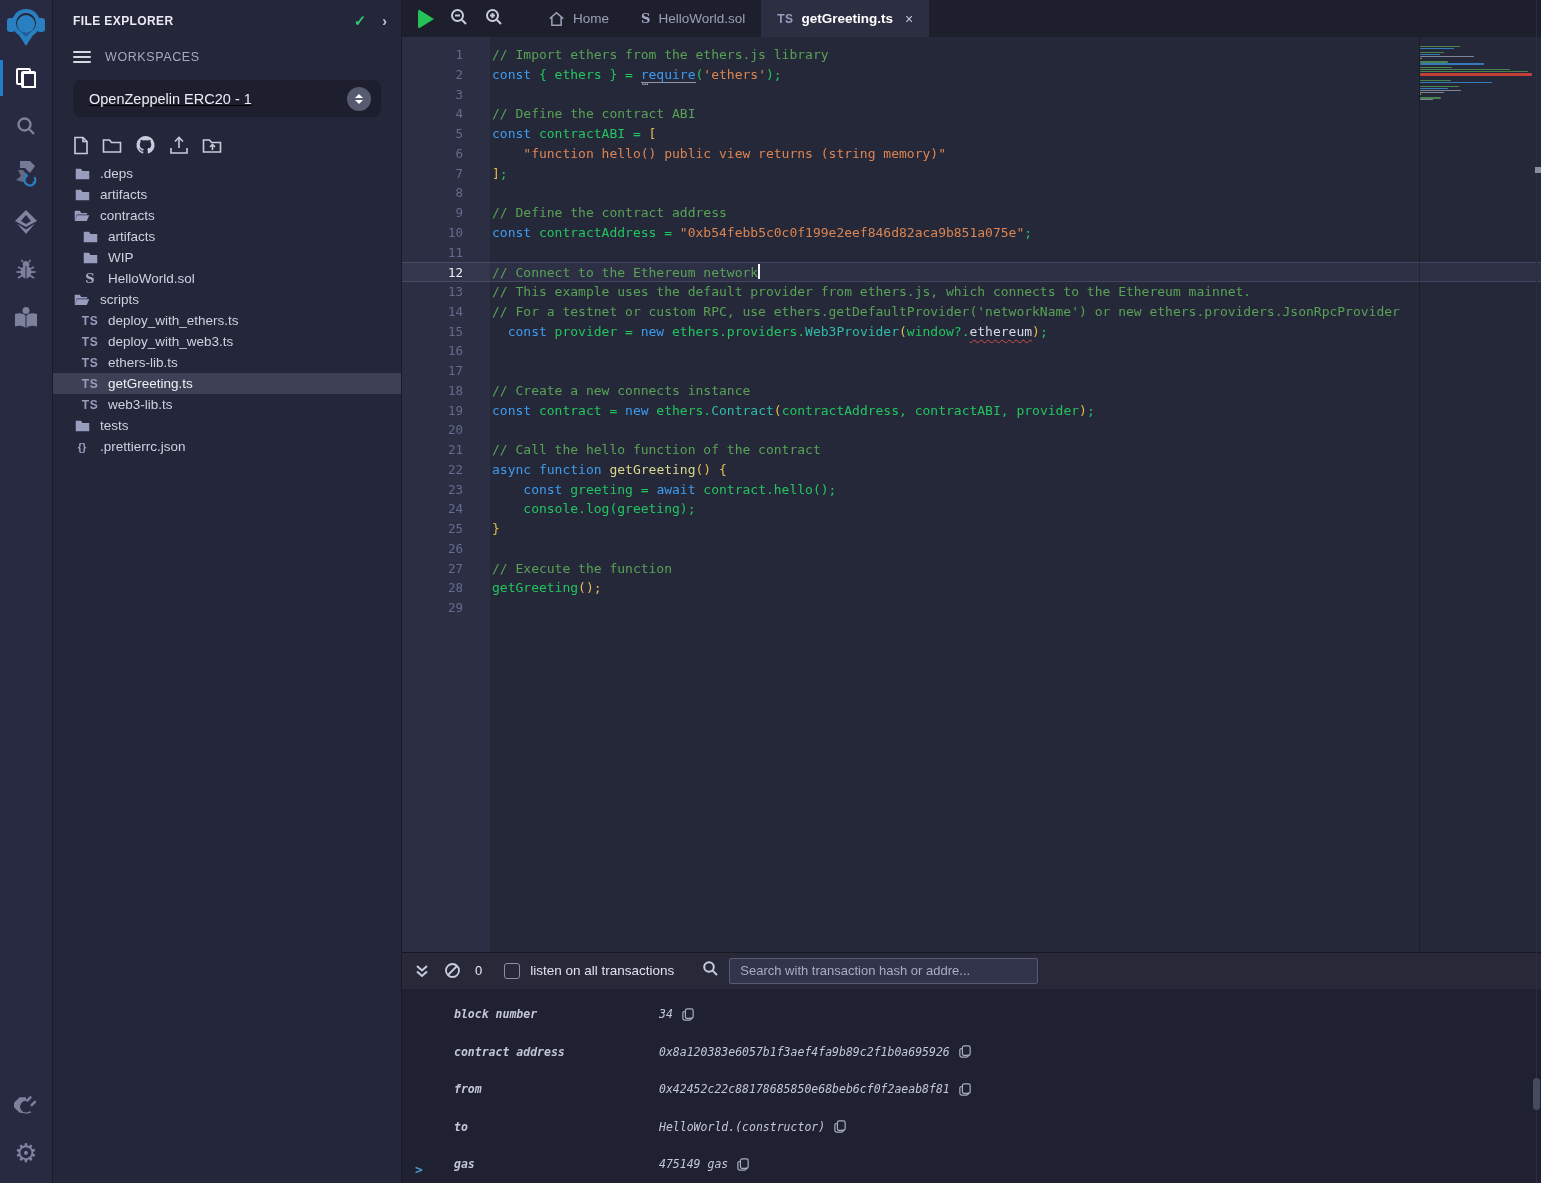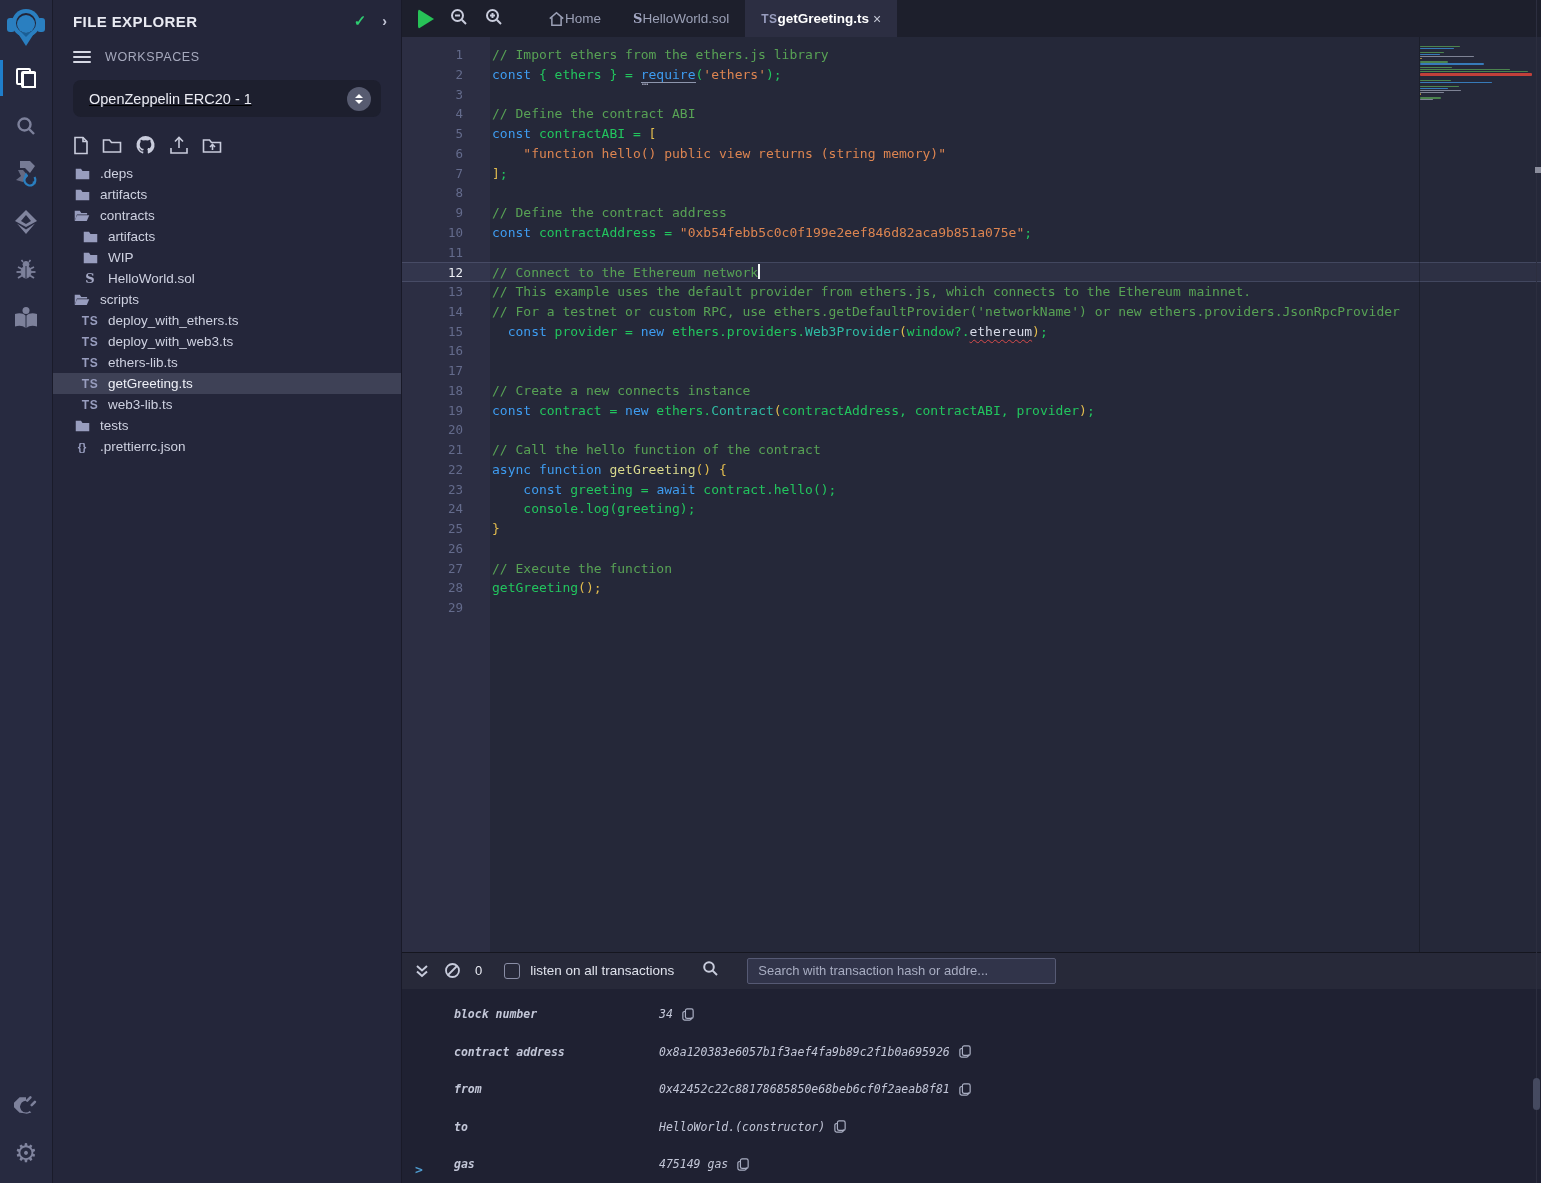--- a/index.html
+++ b/index.html
@@ -10,21 +10,21 @@
   .rail { width:53px; height:100%; background:#272a40; border-right:1px solid #1a1b2a; display:flex; flex-direction:column; align-items:center; flex:0 0 53px; position:relative; z-index:4; }
   .rail-item { width:53px; height:48px; display:flex; align-items:center; justify-content:center; position:relative; color:#7d819b; }
   .rail-item.active { color:#ffffff; }
   .rail-item.active::before { content:""; position:absolute; left:0; top:6px; bottom:6px; width:3px; background:#1f7ecb; }
   .rail-spacer { flex:1; }
   .rail svg { display:block; }
 
   
   .panel { width:349px; flex:0 0 349px; background:#24263a; height:100%; position:relative; z-index:3; border-right:1px solid #191a28; }
   .panel-header { display:flex; align-items:center; padding:12px 14px 10px 20px; }
-  .panel-title { color:#e9eaf2; font-size:15px; font-weight:700; letter-spacing:.4px; flex:1; }
+  .panel-title { color:#e9eaf2; font-size:12px; font-weight:700; letter-spacing:.4px; flex:1; }
   .hdr-check { color:#2ecc71; font-size:15px; margin-right:16px; font-weight:700; }
   .hdr-chev { color:#c3c6d6; font-size:14px; font-weight:700; }
   .ws-row { display:flex; align-items:center; padding:8px 14px 6px 20px; color:#a6a9bd; }
   .burger { width:18px; margin-right:14px; color:#d6d8e4; }
   .burger div { height:2px; background:#d6d8e4; margin:3px 0; border-radius:1px; }
   .ws-label { font-size:12.5px; letter-spacing:.6px; color:#a6a9bd; }
   .ws-select { margin:8px 20px 4px 20px; height:37px; background:#1d1f2e; border-radius:8px; display:flex; align-items:center; padding:0 10px 0 16px;text-decoration:underline; }
   .ws-name { flex:1; color:#ecedf4; font-size:14.5px; }
   .ws-badge { width:24px; height:24px; border-radius:50%; background:#575b70; display:flex; flex-direction:column; align-items:center; justify-content:center; gap:2px; }
   .ws-badge .tri-up { width:0;height:0;border-left:4px solid transparent;border-right:4px solid transparent;border-bottom:4px solid #fff; }
@@ -40,21 +40,21 @@
   .ico-sol { font-size:13px; font-weight:700; color:#a4a8c4; font-family:"DejaVu Serif",serif; }
   .ico-json { font-size:11px; font-weight:700; color:#989dbe; }
 
   
   .main { flex:1; display:flex; flex-direction:column; position:relative; background:#252839; }
   
   .tabbar { height:37px; background:#1d1f2c; display:flex; align-items:stretch; flex:0 0 37px; }
   .tb-actions { display:flex; align-items:center; gap:15px; padding:0 14px 0 16px; }
   .play { width:0;height:0;border-top:10px solid transparent;border-bottom:10px solid transparent;border-left:16px solid #27c257; border-radius:3px; }
   .tabs { display:flex; align-items:stretch; margin-left:14px; }
-  .tab { display:flex; align-items:center; gap:0; padding:0 16px; color:#9ba0b6; font-size:13.5px; cursor:pointer; }
+  .tab { display:flex; align-items:center; gap:8px; padding:0 16px; color:#9ba0b6; font-size:13.5px; cursor:pointer; }
   .tab.active { background:#2c2e42; color:#ffffff; font-weight:700; }
   .tab .close { color:#c6cad8; font-size:14px; font-weight:400; margin-left:4px; }
   .tab svg { display:block; }
 
   
   .editor { flex:1; position:relative; overflow:hidden; background:#252839; }
   .gutterbg { position:absolute; left:0; top:0; bottom:0; width:88px; background:#2c2e43; }
   .codewrap { position:absolute; left:0; right:0; top:0; padding-top:8px; font-family:"DejaVu Sans Mono",monospace; font-size:13px; }
   .cline { position:relative; height:19.75px; line-height:19.75px; white-space:pre; display:flex; }
   .cline .ln { width:61px; flex:0 0 61px; text-align:right; color:#646b8c; font-size:12.5px; }
@@ -73,21 +73,21 @@
   .mm-line { height:1.3px; margin-bottom:0.63px; border-radius:1px; }
   .mm-err { background:#c2403a !important; height:2.6px !important; width:100% !important; }
 
   
   .terminal { flex:0 0 231px; background:#1f2132; border-top:1px solid #15161f; display:flex; flex-direction:column; position:relative; }
   .term-head { height:36px; background:#272939; display:flex; align-items:center; flex:0 0 36px; padding-left:12px; color:#c8ccdc; }
   .th-ico { margin-right:14px; display:flex; align-items:center; }
   .term-count { color:#e8eaf2; font-size:13px; margin-right:22px; }
   .term-check { width:16px; height:16px; border:1px solid #8a8ea6; border-radius:3px; background:transparent; margin-right:10px; }
   .term-listen { color:#dfe2ec; font-size:13.5px; margin-right:28px; }
-  .term-search { display:flex; align-items:center; gap:28px; }
+  .term-search { display:flex; align-items:center; gap:10px; }
   .term-input { width:309px; height:26px; background:#31344a; border:1px solid #565a74; border-radius:2px; color:#a8adc2; font-size:13px; padding:0 10px; font-family:"Liberation Sans",sans-serif; }
   .term-input::placeholder { color:#a8adc2; }
   .term-body { position:relative; flex:1; font-family:"DejaVu Sans Mono",monospace; font-size:11.5px; color:#c3c7d8; padding-top:7px; }
   .trow { display:flex; height:37.5px; align-items:center;font-style:italic; }
   .trow .tlabel { width:205px; flex:0 0 205px; margin-left:52px; font-weight:700; color:#c3c7d8; }
   .trow .tvalue { display:flex; align-items:center; gap:9px; color:#c3c7d8; }
   .copy-ico { color:#a9aec2; display:flex; }
   .prompt { position:absolute; left:13px; bottom:6px; color:#4e9cd0; font-weight:700; font-size:13px; font-family:"DejaVu Sans Mono",monospace; }
 
   

